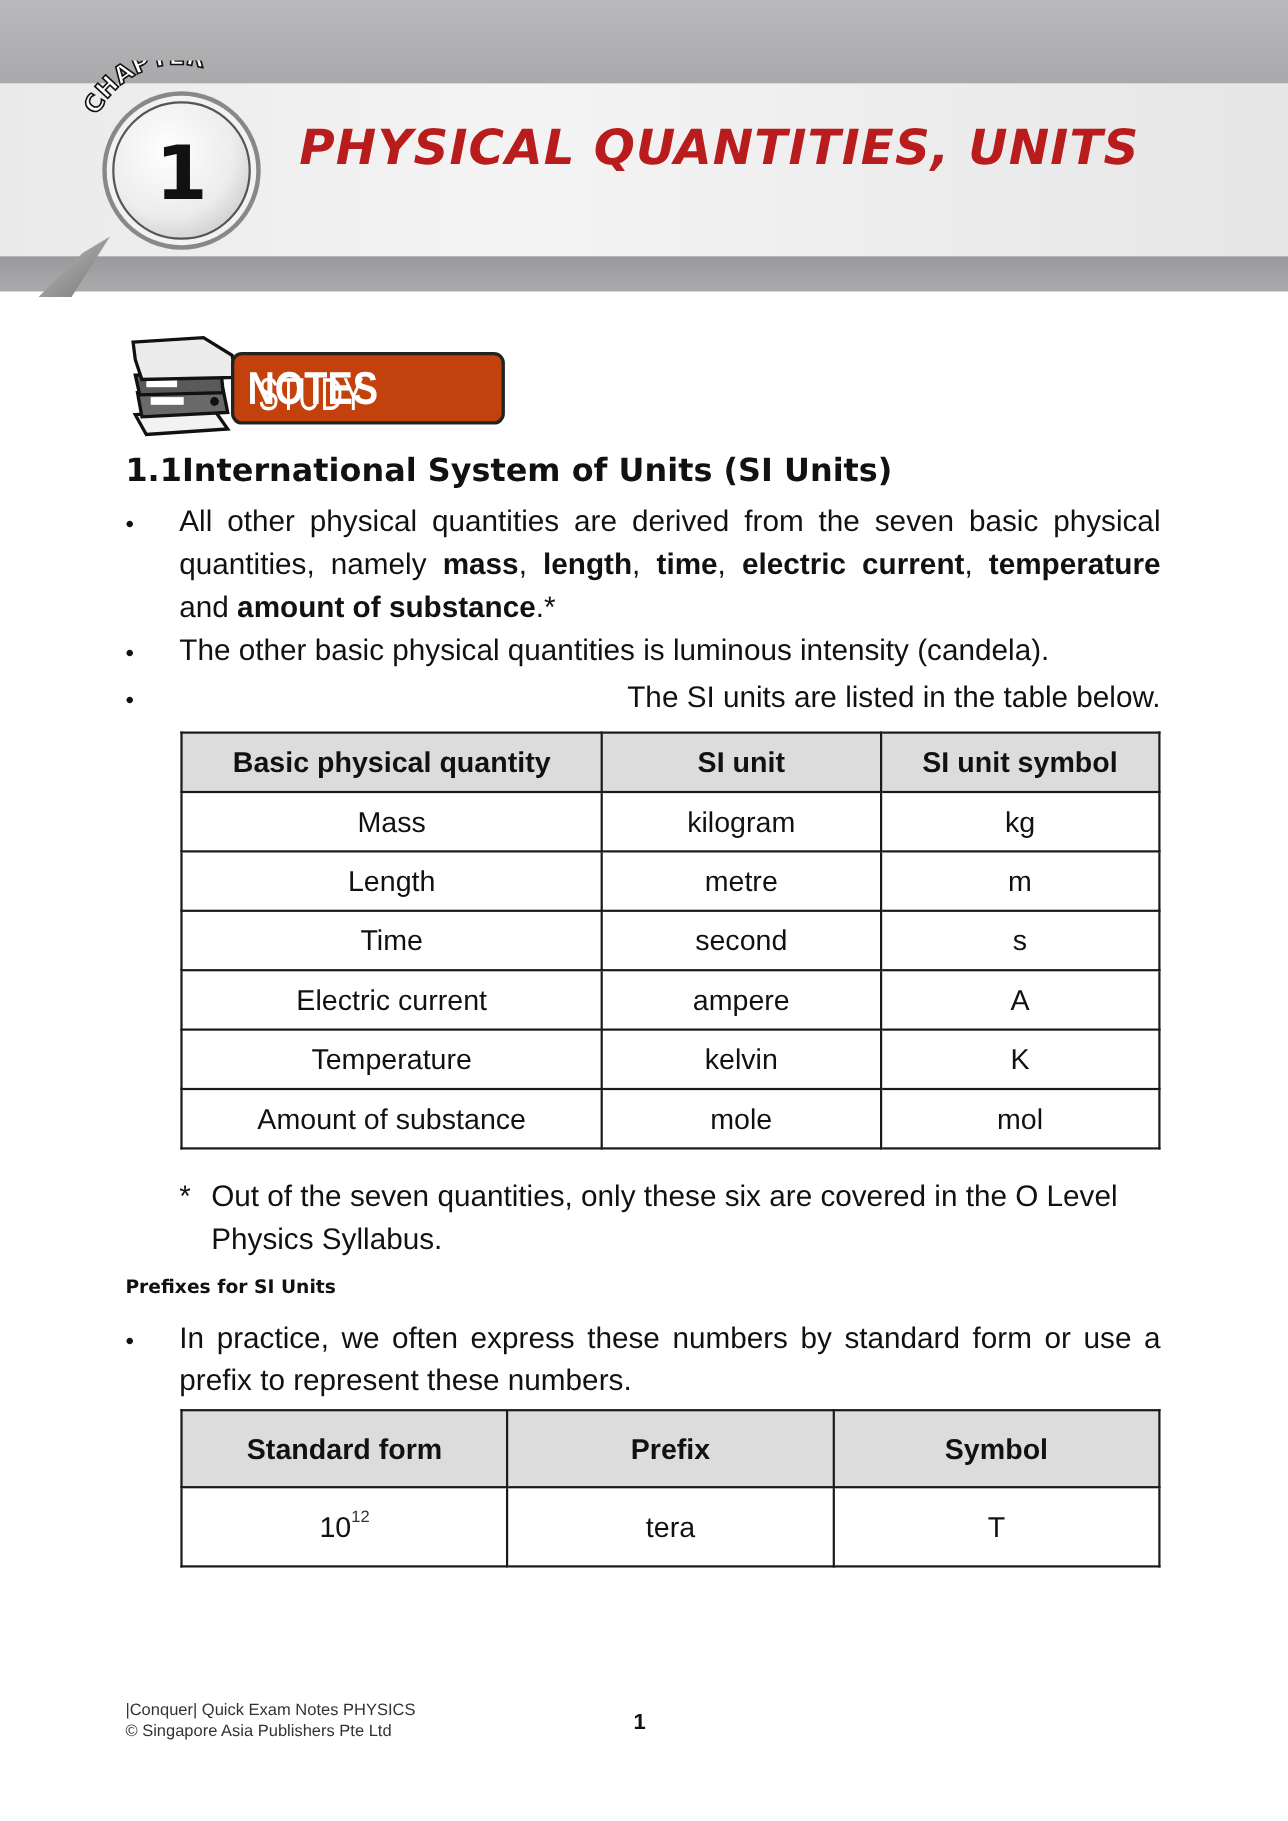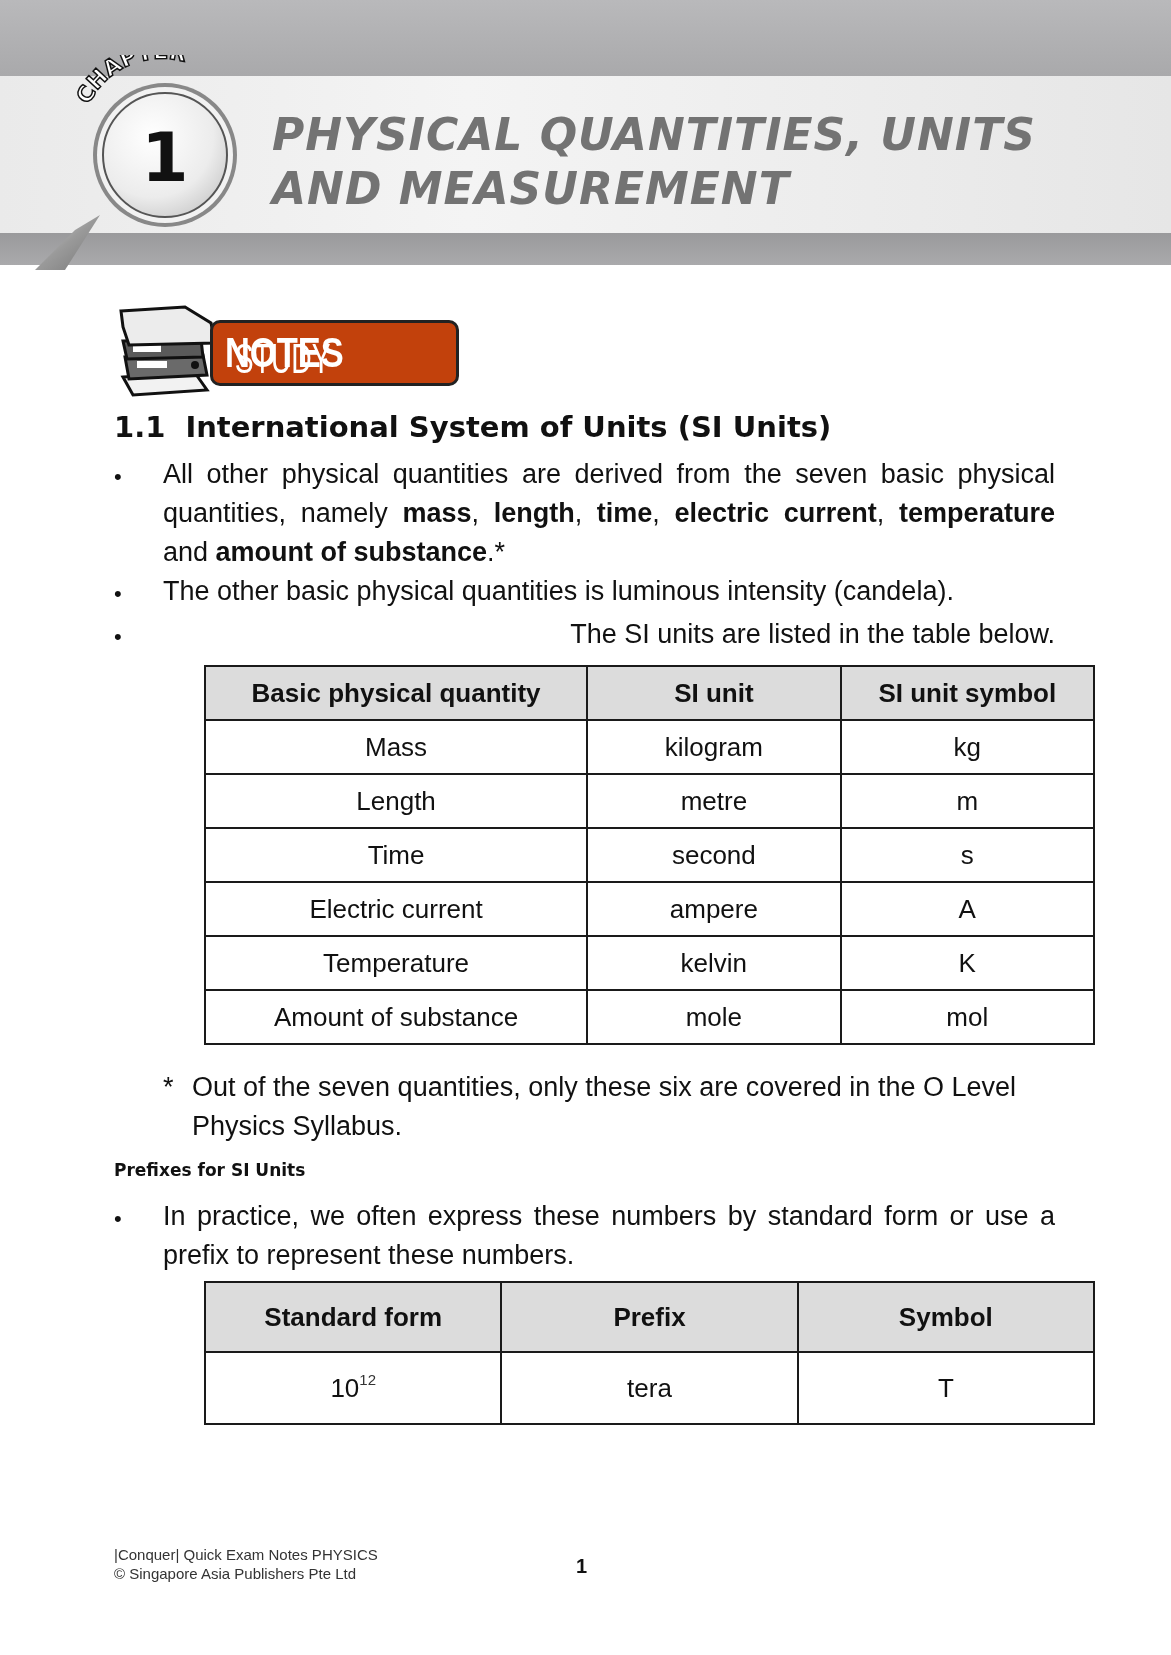--- a/index.html
+++ b/index.html
@@ -1,32 +1,32 @@
 <!DOCTYPE html>
 <html><head>
 <meta charset="utf-8">
 <style>
   html,body{margin:0;padding:0;}
   body{width:1171px;height:1655px;background:#fff;position:relative;overflow:hidden;font-family:"Liberation Sans",sans-serif;color:#111;}
   .banner-top{position:absolute;left:0;top:0;width:1171px;height:76px;background:linear-gradient(#b9b9bb,#a9a9ab);}
   .banner-mid{position:absolute;left:0;top:76px;width:1171px;height:157px;background:linear-gradient(90deg,#eaeaea 0%,#f4f4f4 40%,#e6e6e6 100%);}
   .banner-bot{position:absolute;left:0;top:233px;width:1171px;height:32px;background:linear-gradient(#9a9a9c,#aaaaac);}
   .magnifier{position:absolute;left:30px;top:55px;width:230px;height:215px;}
-  .chapter-title{position:absolute;left:272px;top:108px;font-family:"DejaVu Sans",sans-serif;font-weight:bold;font-style:italic;font-size:44px;line-height:54px;color:#737373;letter-spacing:1px;}
+  .chapter-title{position:absolute;left:272px;top:108px;font-family:"DejaVu Sans",sans-serif;font-weight:bold;font-style:italic;font-size:44px;line-height:54px;color:#b91c1c;letter-spacing:1px;}
   .chapter-title div{white-space:nowrap;}
   .study-notes{position:absolute;left:115px;top:305px;width:345px;height:95px;}
   .study-notes .tag{position:absolute;left:95px;top:15px;width:243px;height:60px;background:#c2410c;border:3px solid #222;border-radius:10px;}
   .study-notes .tag span{position:absolute;left:12px;top:6px;font-size:42px;color:#fff;font-family:"Liberation Sans Narrow","Liberation Sans",sans-serif;transform:scaleX(0.82);transform-origin:left;white-space:nowrap;}
   .study-notes .tag b{font-weight:bold;}
   .h2{position:absolute;left:114px;top:410px;font-family:"DejaVu Sans",sans-serif;font-weight:bold;font-size:29px;color:#111;white-space:nowrap;}
-  .h2 .num{margin-right:20px;}
+  .h2 .num{}
   .bullet-dot{position:absolute;left:114px;font-size:22px;}
   .para{position:absolute;left:163px;width:892px;font-size:27px;line-height:39px;text-align:justify;}
   .para b{font-weight:bold;}
-  table.data{position:absolute;border-collapse:collapse;font-size:26px;margin-left:40px;}
+  table.data{position:absolute;border-collapse:collapse;font-size:26px;}
   table.data th,table.data td{border:2.5px solid #1a1a1a;text-align:center;padding:0;}
   table.data th{background:#dcdcdc;font-weight:bold;}
   .note{position:absolute;left:163px;top:1068px;font-size:27px;line-height:39px;width:900px;}
   .note .star{position:absolute;left:0;top:0;}
   .note .txt{position:absolute;left:29px;top:0;width:870px;}
   .h3{position:absolute;left:114px;top:1160px;font-family:"DejaVu Sans",sans-serif;font-weight:bold;font-size:17px;white-space:nowrap;}
   sup{font-size:15px;vertical-align:top;position:relative;top:-2px;color:#333;}
   .footer{position:absolute;left:114px;top:1545px;font-size:15px;line-height:19px;color:#333;}
   .pageno{position:absolute;left:576px;top:1555px;font-size:20px;font-weight:bold;}
 </style>
@@ -58,21 +58,20 @@
     <circle cx="135" cy="100" r="62" fill="url(#lens)" stroke="#555" stroke-width="2"></circle>
     <text font-family="DejaVu Sans, sans-serif" font-weight="bold" font-size="22" fill="#fff" stroke="#111" stroke-width="1.5">
       <textPath href="#arc" startOffset="2" id="chapter-label-path">CHAPTER</textPath>
     </text>
     <text id="chapter-num" x="135" y="126" text-anchor="middle" font-family="DejaVu Sans, sans-serif" font-weight="bold" font-size="68" fill="#111">1</text>
   </svg>
 </div>
 
 <div class="chapter-title">
   <div>PHYSICAL QUANTITIES, UNITS</div>
-  <div>AND MEASUREMENT</div>
 </div>
 
 <div class="study-notes">
   <svg width="120" height="95" viewBox="0 0 120 95" style="position:absolute;left:0;top:0;">
     <path d="M8 72 L80 68 L92 85 L18 90 Z" fill="#f2f2f2" stroke="#111" stroke-width="3"></path>
     <path d="M10 52 L88 50 L92 70 L14 74 Z" fill="#6a6a6a" stroke="#111" stroke-width="3"></path>
     <rect x="22" y="56" width="30" height="7" fill="#fff"></rect>
     <circle cx="80" cy="60" r="4" fill="#111"></circle>
     <path d="M8 36 L86 34 L88 52 L12 54 Z" fill="#5a5a5a" stroke="#111" stroke-width="3"></path>
     <rect x="18" y="40" width="28" height="7" fill="#fff"></rect>

